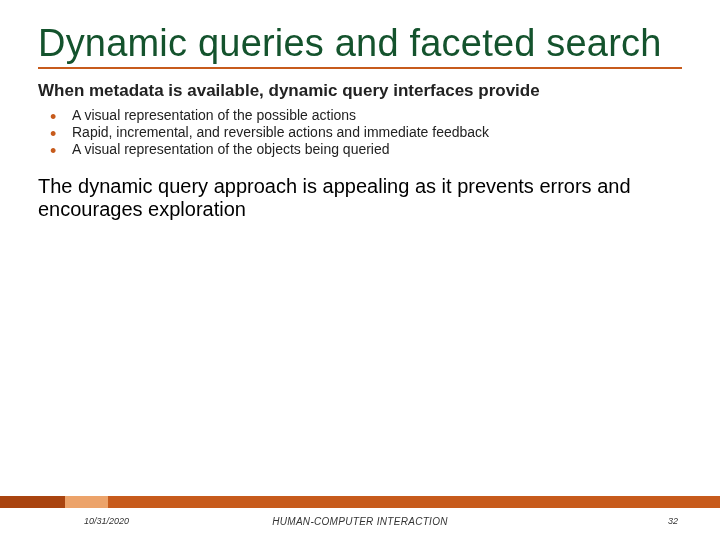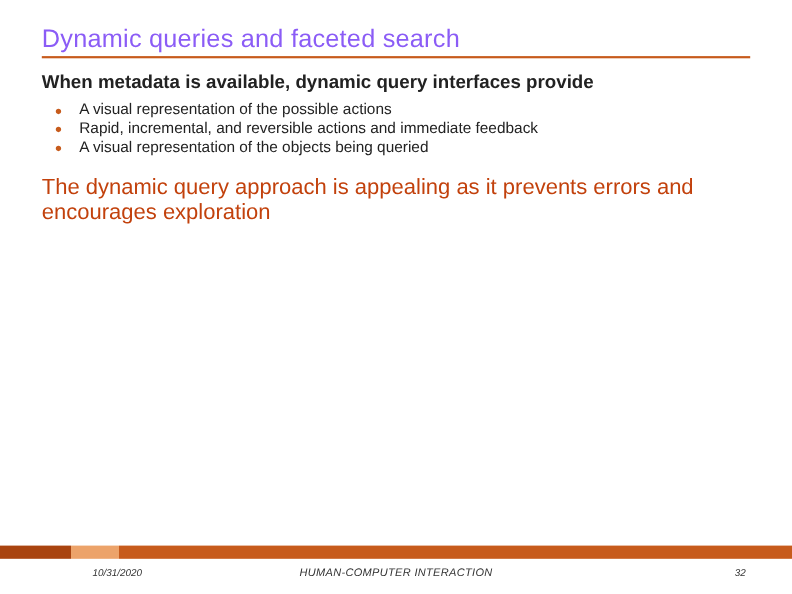--- a/index.html
+++ b/index.html
@@ -1,24 +1,24 @@
 <!DOCTYPE html>
 <html><head>
 <meta charset="utf-8">
 <style>
   * { margin: 0; padding: 0; box-sizing: border-box; }
   html, body { width: 720px; height: 540px; font-family: "Segoe UI", "Helvetica Neue", Arial, sans-serif; background: #fff; color: #222; }
   .slide { position: relative; width: 720px; height: 540px; padding: 22px 38px 0 38px; }
-  .title { font-size: 23px; font-weight: 400; color: #8b5cf6; letter-spacing: 0.2px; }
+  .title { font-size: 38px; font-weight: 400; color: #14532d; letter-spacing: 0.2px; }
   .title-rule { border: none; border-top: 2px solid #c75b1c; margin: 2px 0 12px 0; }
   .lead { font-size: 17px; color: #222; font-weight: 700; margin-bottom: 6px; }
   .bullets { list-style: none; padding-left: 30px; margin-bottom: 18px; }
   .bullets li { font-size: 14px; font-family: Arial, sans-serif; line-height: 1.2; color: #222; padding-left: 4px; position: relative; margin: 0; }
   .bullets li::before { content: "•"; position: absolute; left: -18px; top: 0; color: #c75b1c; font-size: 18px; }
-  .para { font-size: 20px; color: #c2410c; line-height: 1.15; }
+  .para { font-size: 20px; color: #000000; line-height: 1.15; }
   .footer {
     position: absolute; left: 0; right: 0; bottom: 14px;
     display: flex; align-items: center; justify-content: space-between;
     padding: 0 42px 0 84px;
     font-size: 9px; color: #333; font-style: italic;
   }
   .footer-center { position: absolute; left: 50%; transform: translateX(-50%); letter-spacing: 0.3px; font-size: 10px; }
   .footer-bar {
     position: absolute; left: 0; right: 0; bottom: 32px; height: 12px;
     background: linear-gradient(to right,

